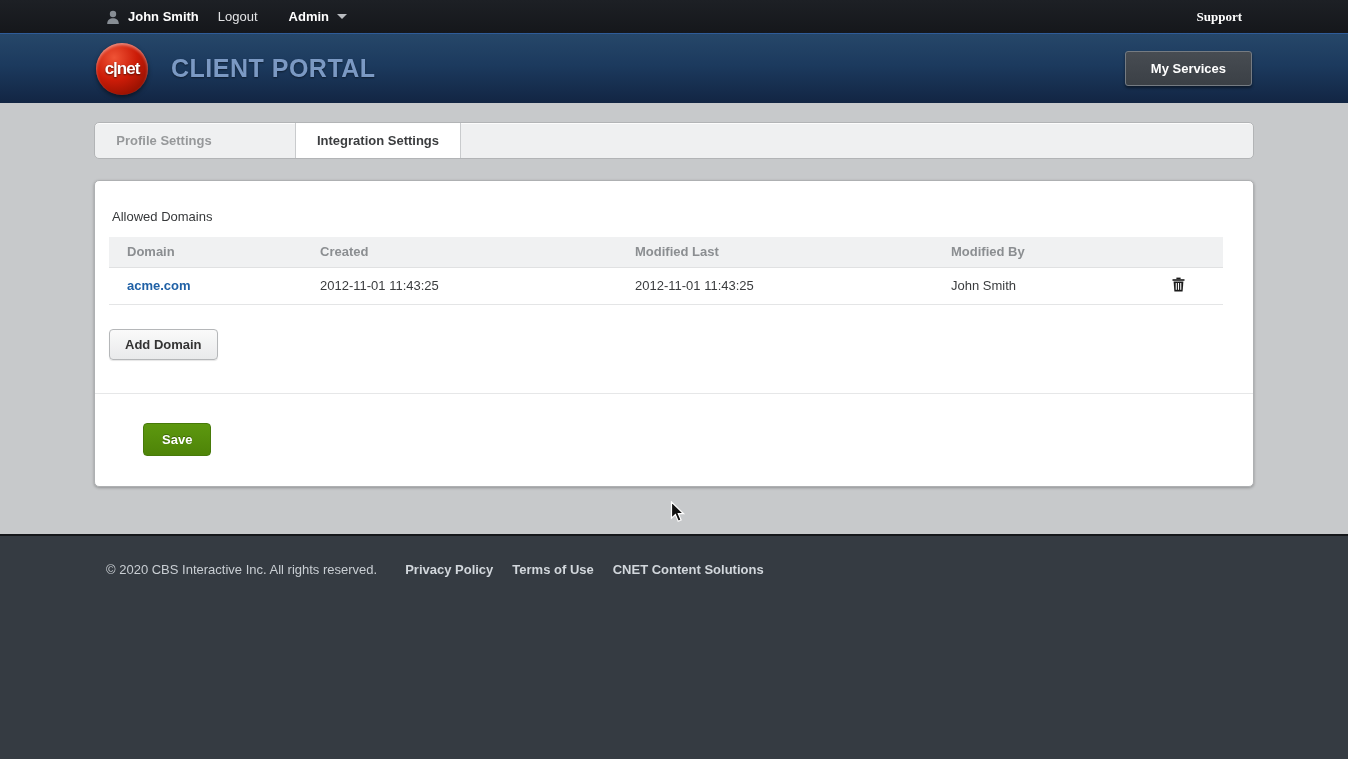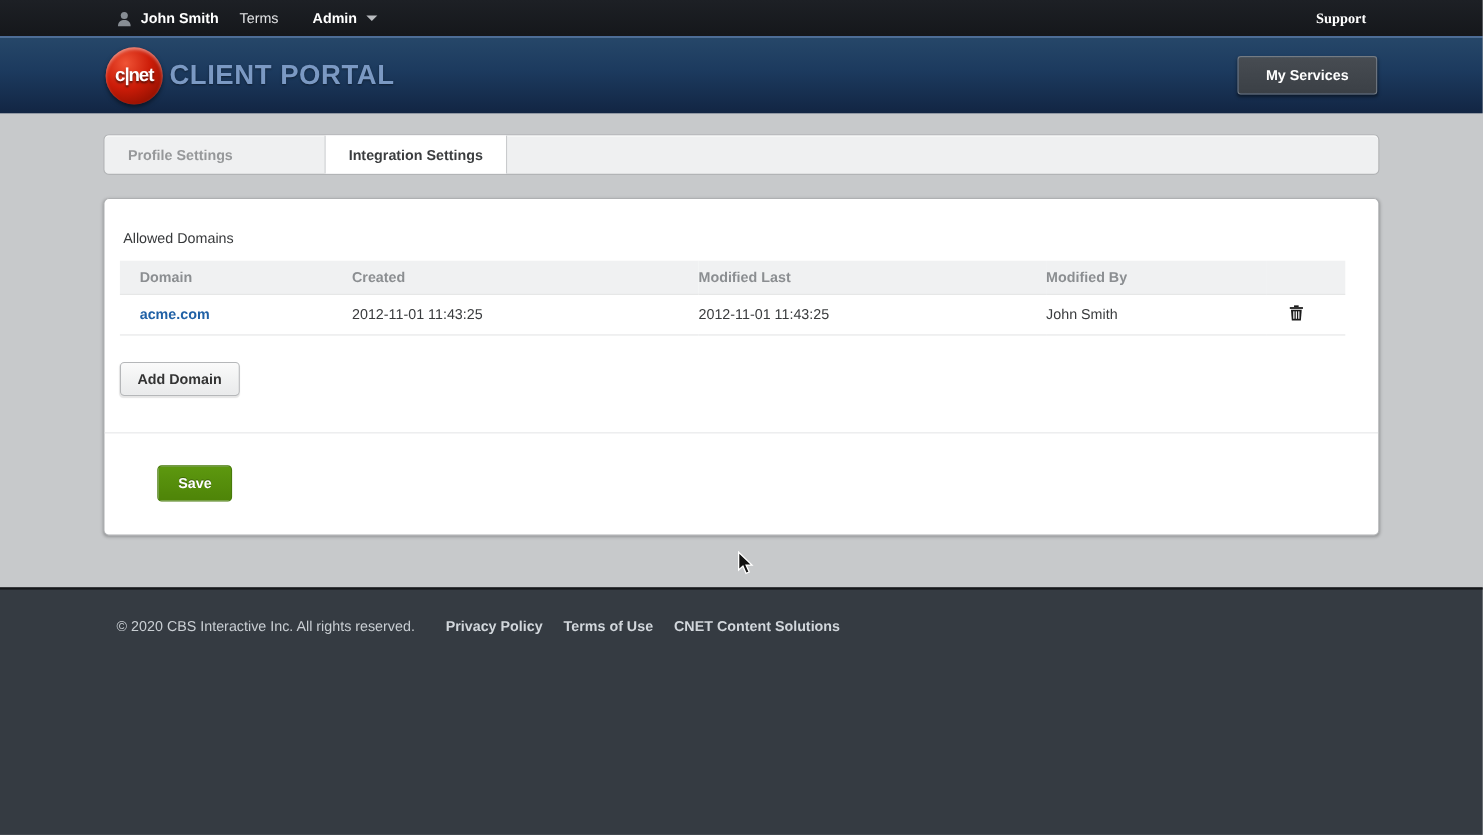--- a/index.html
+++ b/index.html
@@ -48,21 +48,21 @@
     color:#fff; font-weight:bold; font-size:17px; letter-spacing:-1px;
     text-shadow:0 1px 2px rgba(0,0,0,.6);
     flex:none;
   }
   .brand {
     margin-left:13px; font-size:27px; font-weight:bold; color:#f4f5f6;
     text-shadow:0 2px 2px rgba(0,0,0,.55);
     letter-spacing:.3px;
   }
   .portal {
-    margin-left:6px; font-size:25px; font-weight:bold; color:#7b99c3;
+    margin-left:23px; font-size:25px; font-weight:bold; color:#7b99c3;
     text-shadow:0 1px 2px rgba(0,0,0,.45); letter-spacing:.5px;
   }
   .my-services {
     margin-left:auto; padding:9px 25px;
     background:linear-gradient(180deg,#474c52,#3b4046);
     border:1px solid #757b82; border-radius:3px;
     color:#fff; font-weight:bold; font-size:13px;
     box-shadow:0 2px 3px rgba(0,0,0,.45);
     cursor:pointer; font-family:inherit;
   }
@@ -153,21 +153,21 @@
 </head>
 <body>
 
 <div class="topbar">
   <div class="inner">
     <svg class="user-icon" viewBox="0 0 14 14">
       <circle cx="7" cy="4" r="3.2" fill="#878d94"></circle>
       <path d="M1.2 14 C1.2 9.8 4 8.2 7 8.2 C10 8.2 12.8 9.8 12.8 14 Z" fill="#878d94"></path>
     </svg>
     <span class="name">John Smith</span>
-    <span class="logout">Terms</span>
+    <span class="logout">Logout</span>
     <span class="admin">
       <span>Admin</span>
       <span class="caret"></span>
     </span>
     <span class="support">Support</span>
   </div>
 </div>
 
 <div class="bluebar">
   <div class="inner">

